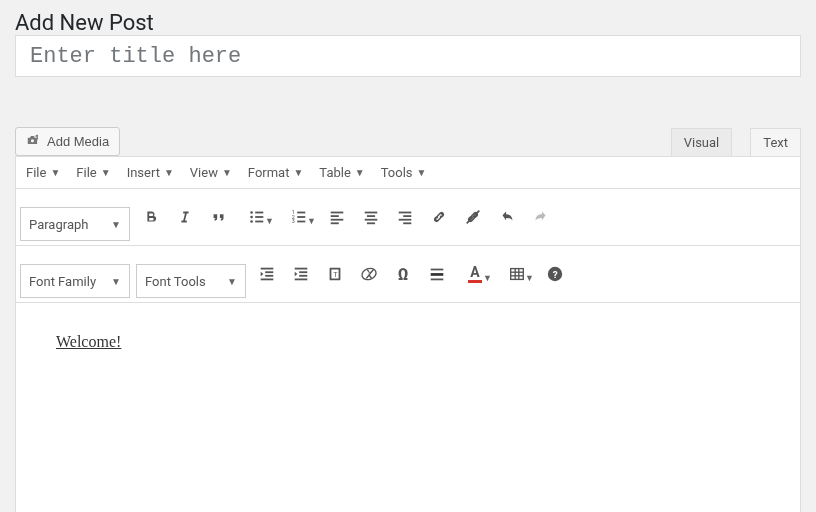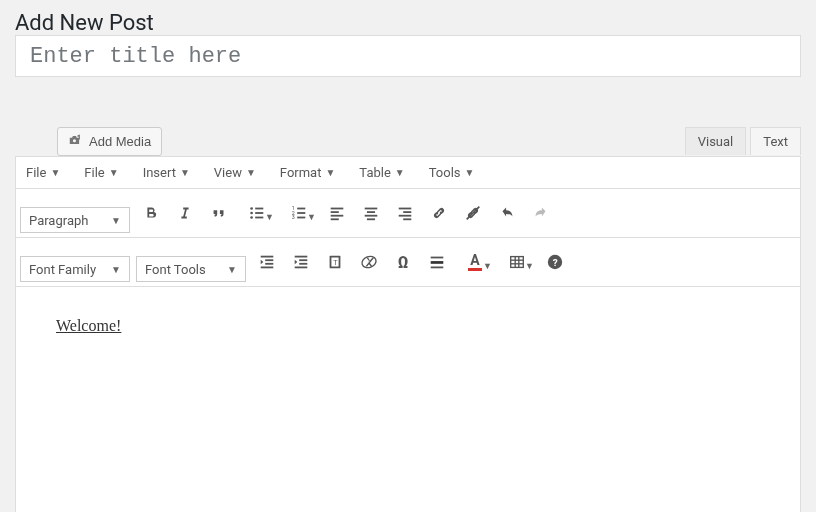--- a/index.html
+++ b/index.html
@@ -24,55 +24,54 @@
       background: #fff;
       color: #72777c;
       outline: none;
       font-family: Liberation Mono, monospace;
       height: 42px;
     }
     .title-input::placeholder { color: #72777c; }
     .editor-top-row {
       display: flex;
       justify-content: space-between;
-      align-items: flex-start;
+      align-items: center;
       margin-top: 50px;
-      margin-left: 42px;
     }
     .add-media-btn {
       display: inline-flex;
       align-items: center;
       padding: 5px 10px;
       font-size: 13px;
       border: 1px solid #ccc;
       border-radius: 3px;
       background: #f7f7f7;
       color: #555;
       cursor: pointer;
     }
     .add-media-btn .icon { margin-right: 5px; }
-    .tabs { display: flex; gap: 4px; }
+    .tabs { display: flex; gap: 18px; }
     .tab {
       padding: 6px 12px;
       font-size: 13px;
       border: 1px solid #ddd;
       border-bottom: none;
       background: #f5f5f5;
       color: #555;
       cursor: pointer;
       position: relative;
     }
     .tab.active { background: #ebebeb; }
     .menubar {
       background: #fff;
       border: 1px solid #ddd;
       border-bottom: none;
       padding: 4px 4px;
       display: flex;
-      gap: 12px;
+      gap: 4px;
     }
     .menu-item {
       display: inline-flex;
       align-items: center;
       padding: 4px 6px;
       font-size: 13px;
       color: #595959;
       cursor: pointer;
     }
     .menu-item .caret { margin-left: 4px; font-size: 10px; color: #666; }
@@ -91,21 +90,21 @@
       align-items: center;
       justify-content: space-between;
       border: 1px solid #ccc;
       background: #fff;
       font-size: 13px;
       color: #555;
       padding: 4px 8px;
       cursor: pointer;
       margin-right: 6px;
       width: 110px;
-      height: 26px;
+      height: 34px;
       margin-top: 14px;
     }
     .dropdown .caret { font-size: 10px; color: #666; }
     .tool-btn {
       display: inline-flex;
       align-items: center;
       justify-content: center;
       width: 30px;
       height: 30px;
       cursor: pointer;

